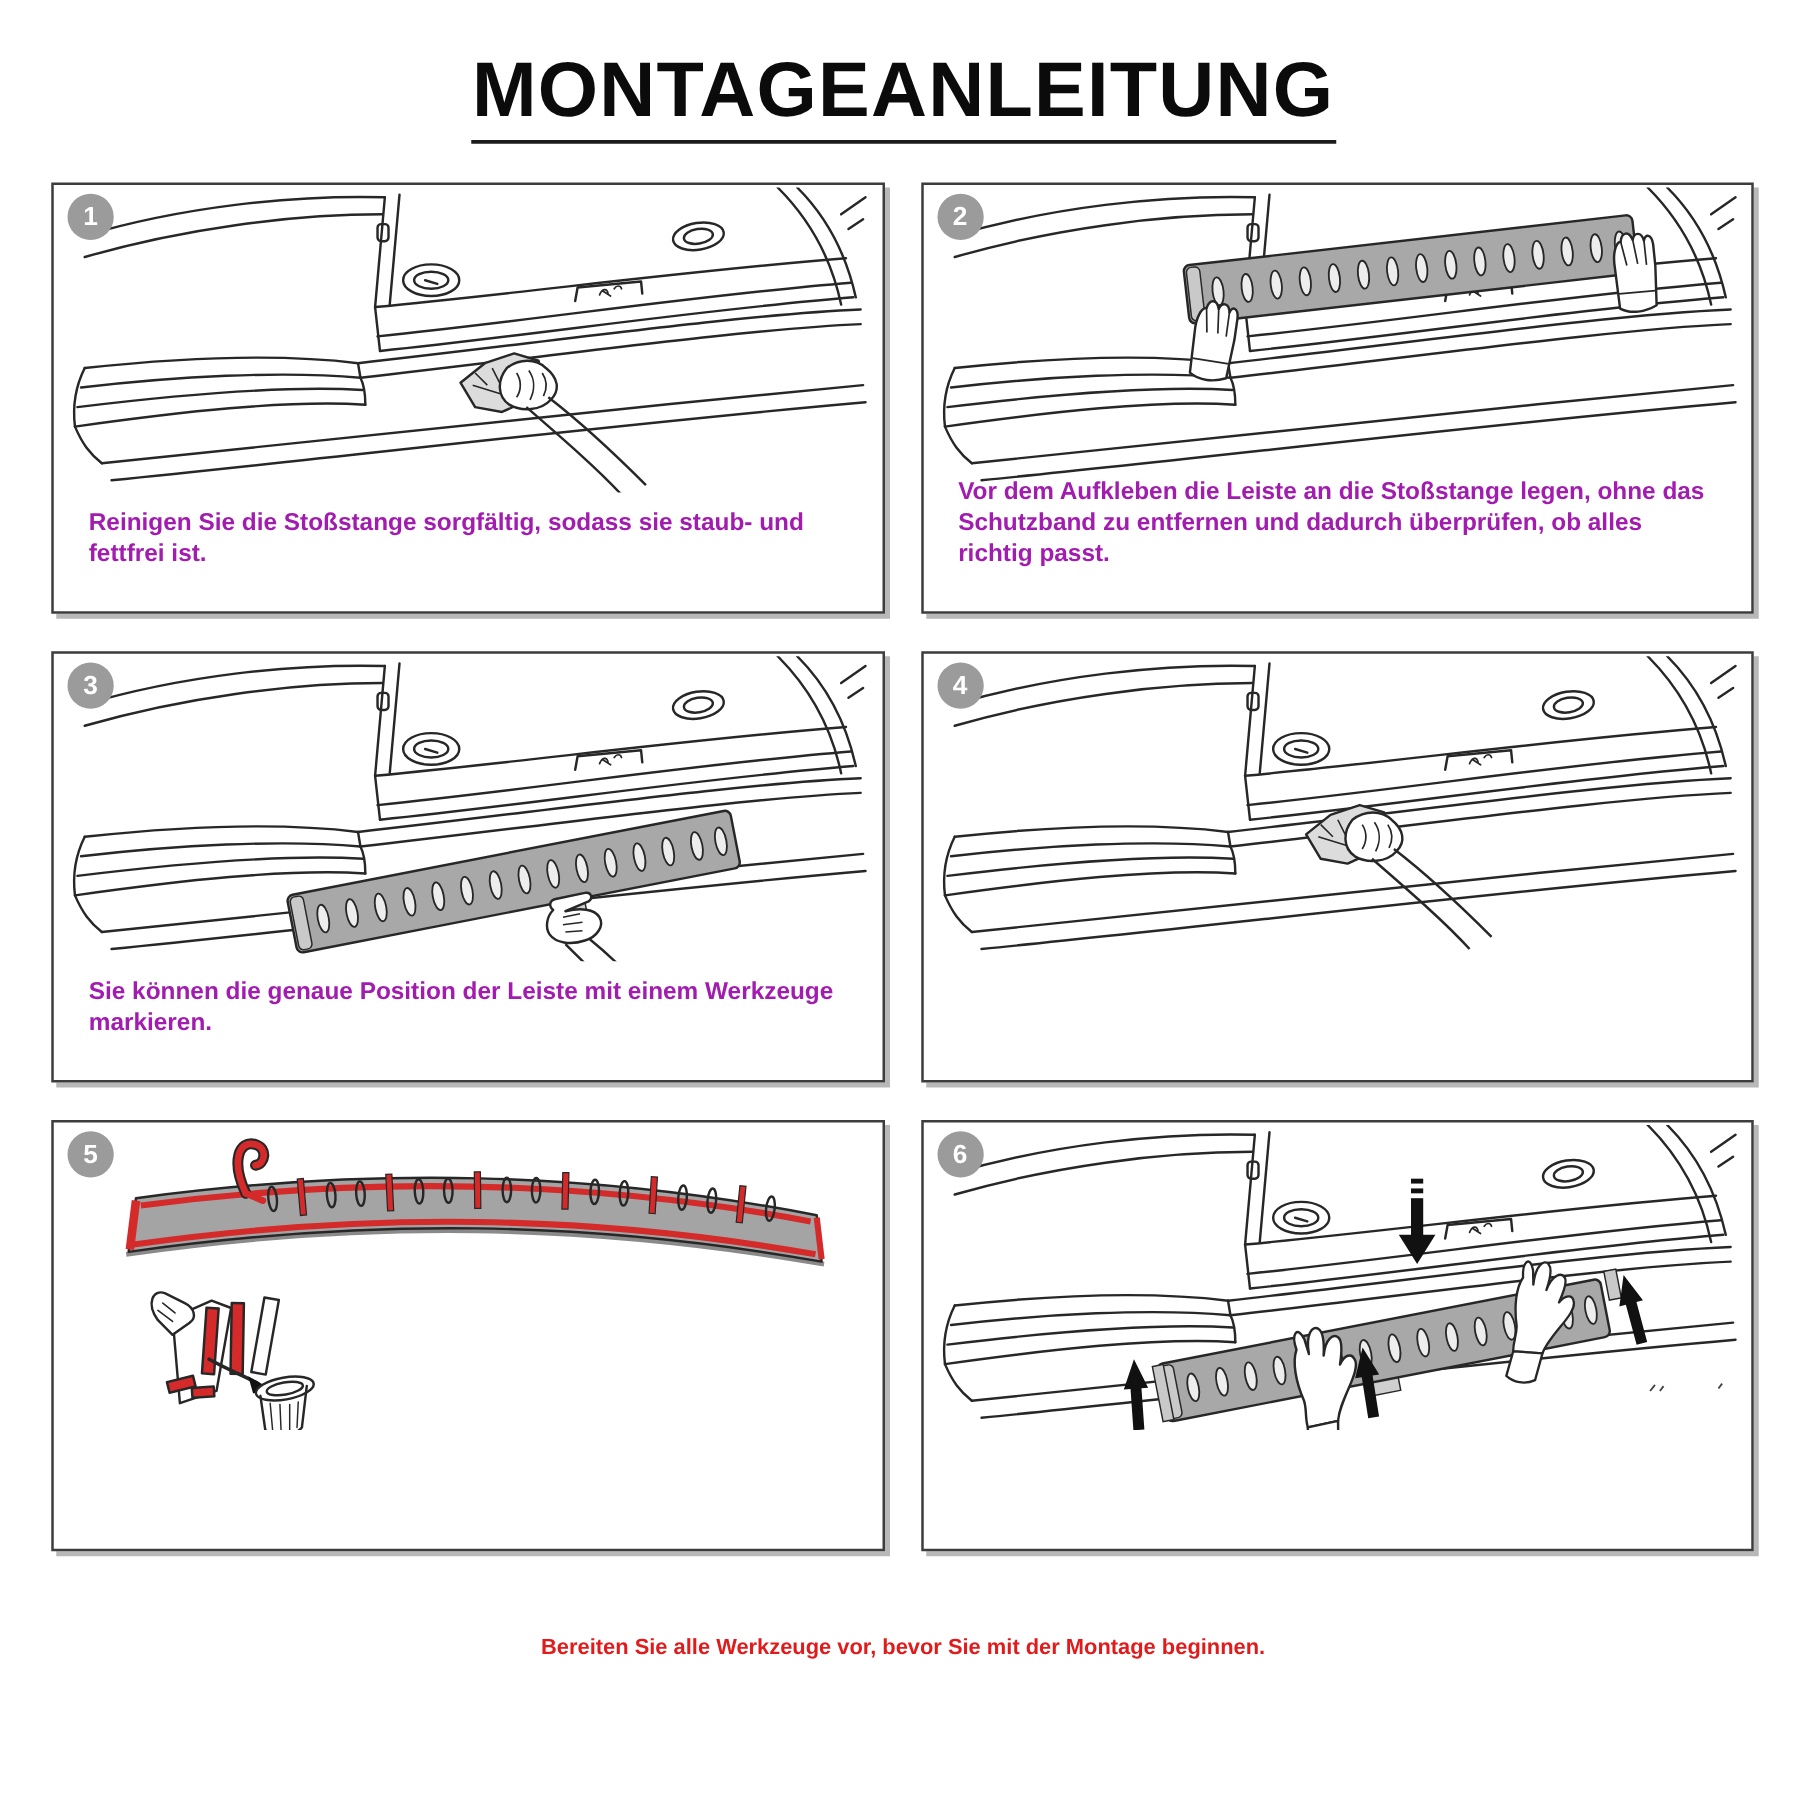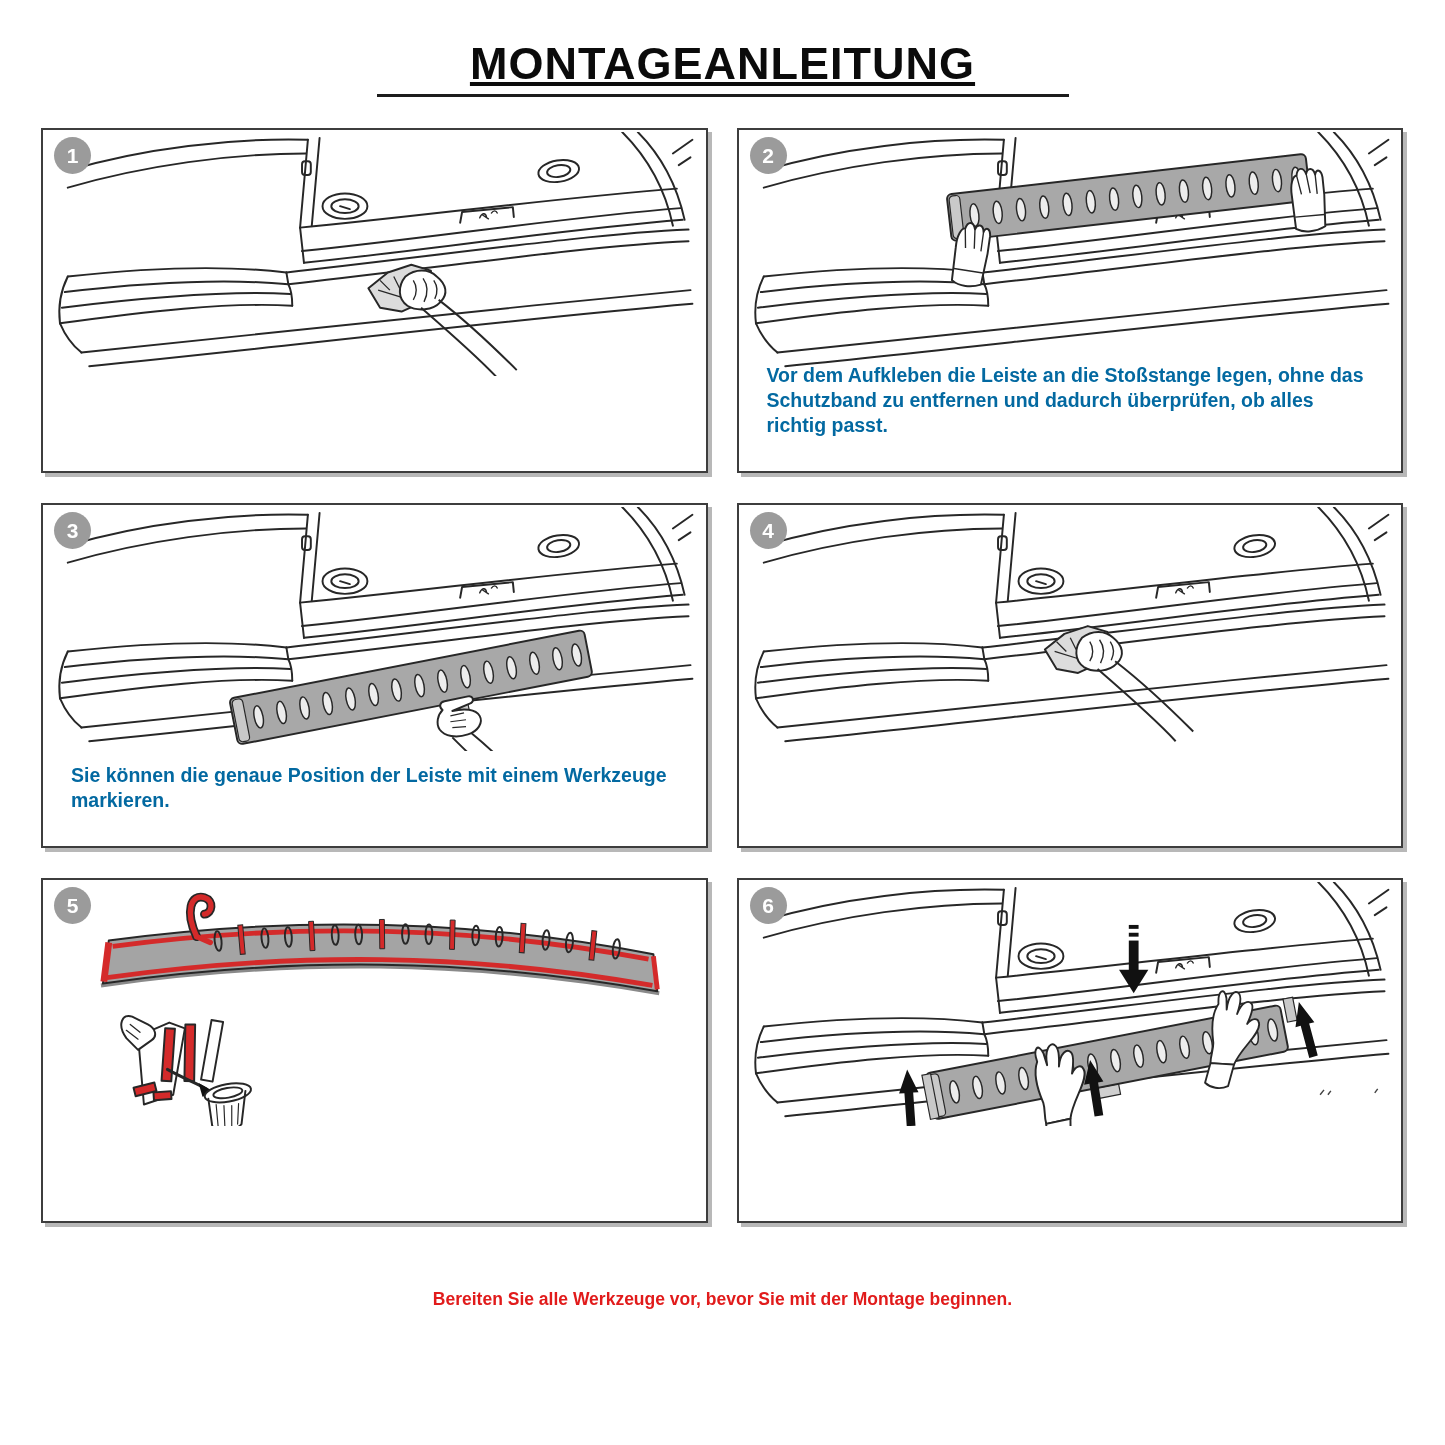--- a/index.html
+++ b/index.html
@@ -1,24 +1,24 @@
 <!DOCTYPE html>
 <html><head>
 <meta charset="utf-8">
 <style>
   html,body{margin:0;padding:0;background:#fff;}
   body{width:1445px;height:1445px;font-family:"Liberation Sans",sans-serif;color:#141414;overflow:hidden;}
-  .title{margin:40px 0 0 0;text-align:center;font-size:45px;font-weight:bold;letter-spacing:1px;color:#0b0b0b;line-height:1.05;text-decoration:underline;}
+  .title{margin:40px 0 0 0;text-align:center;font-size:62px;font-weight:bold;letter-spacing:1px;color:#0b0b0b;line-height:1.05;}
   .title-rule{width:692px;height:3px;background:#1c1c1c;margin:7px auto 0 auto;}
   .grid{display:grid;grid-template-columns:1fr 1fr;column-gap:29px;row-gap:30px;margin:31px 42px 0 41px;}
   .panel{position:relative;height:341px;border:2px solid #3d3d3d;background:#fff;box-shadow:4px 4px 0 rgba(125,125,125,0.55);}
   .badge{position:absolute;top:7px;left:11px;width:37px;height:37px;border-radius:50%;background:#9b9b9b;color:#fff;font-weight:bold;font-size:21px;display:flex;align-items:center;justify-content:center;z-index:2;}
   .figure{position:absolute;left:4px;right:4px;top:2px;height:244px;}
   .figure svg{width:100%;height:100%;display:block;}
-  .caption{position:absolute;left:28px;right:24px;bottom:13px;font-weight:bold;font-size:19.5px;line-height:1.3;color:#0369a1;}
+  .caption{position:absolute;left:28px;right:24px;bottom:13px;font-weight:bold;font-size:19.5px;line-height:1.3;color:#a21caf;}
   .footer{margin-top:64px;text-align:center;font-weight:bold;font-size:17.5px;line-height:1.4;}
   .footer p{margin:4px;}
   .footer .f2{max-width:1345px;margin:15px auto 0 auto;}
   .lineart{stroke:#272727;stroke-width:2;fill:none;stroke-linecap:round;stroke-linejoin:round;}
 </style>
 </head>
 <body>
 
 <svg width="0" height="0" style="position:absolute" aria-hidden="true">
   <defs>
@@ -117,20 +117,21 @@
   <section class="panel">
     <div class="badge">
         <span>1</span>
       </div>
     <div class="figure">
       <svg viewBox="0 0 660 250">
         <use href="#car-base"></use>
         <use href="#cloth-hand" transform="translate(352,158)"></use>
       </svg>
     </div>
+    <p class="caption">Reinigen Sie die Stoßstange sorgfältig, sodass sie staub- und fettfrei ist.</p>
   </section>
 
   <section class="panel">
     <div class="badge">
         <span>2</span>
       </div>
     <div class="figure">
       <svg viewBox="0 0 660 250">
         <use href="#car-base"></use>
         <g transform="translate(206,64) rotate(-6.5 0 24)">

